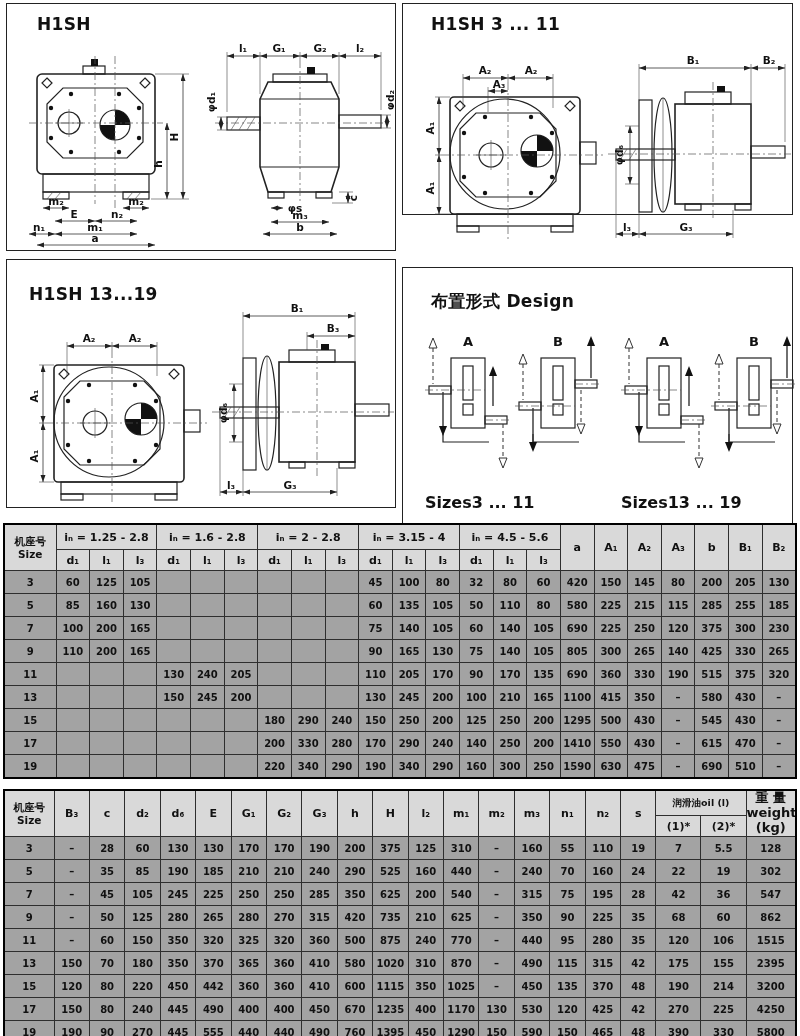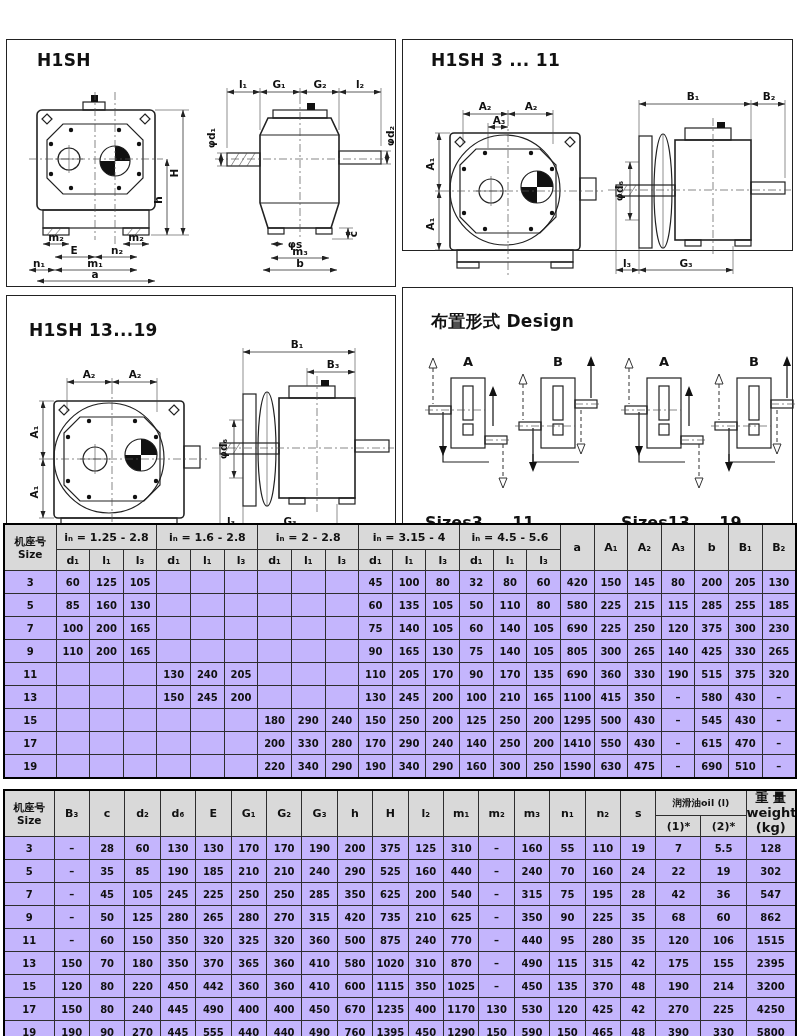--- a/index.html
+++ b/index.html
@@ -1,34 +1,34 @@
 <!DOCTYPE html>
 <html><head>
 <meta charset="utf-8">
 <style>
   html,body{margin:0;padding:0;background:#fff;}
   .page{position:relative;width:800px;height:1036px;background:#fff;overflow:hidden;
         font-family:"DejaVu Sans","Liberation Sans",sans-serif;color:#111;}
-  .panel{position:absolute;border:1.5px solid #222;background:#fff;box-sizing:border-box;margin-top:36px;}
+  .panel{position:absolute;border:1.5px solid #222;background:#fff;box-sizing:border-box;}
   .panel-title{position:absolute;font-weight:bold;font-size:17px;letter-spacing:.3px;white-space:nowrap;}
   .draw{position:absolute;left:0;top:0;}
   
   .ln{stroke:#222;fill:none;stroke-width:1.2;}
   .th{stroke:#222;fill:none;stroke-width:1.6;}
   .fil{fill:#111;stroke:none;}
   .cl{stroke:#555;fill:none;stroke-width:.7;stroke-dasharray:8 3 2 3;}
   .dm{stroke:#333;fill:none;stroke-width:.8;}
   .ext{stroke:#444;fill:none;stroke-width:.6;}
   .dsh{stroke:#333;fill:none;stroke-width:1;stroke-dasharray:4 3;}
   .hollow{fill:#fff;stroke:#333;stroke-width:1;}
   .lb{font:bold 10.5px "DejaVu Sans","Liberation Sans",sans-serif;fill:#111;stroke:none;text-anchor:middle;}
   .lt{font:bold 13px "DejaVu Sans","Liberation Sans",sans-serif;fill:#111;stroke:none;text-anchor:middle;}
   
   .tblwrap{position:absolute;}
-  table{border-collapse:collapse;table-layout:fixed;width:794px;background:#c4b5fd;border:2px solid #000;padding-left:48px;}
+  table{border-collapse:collapse;table-layout:fixed;width:794px;background:#a3a3a3;border:2px solid #000;padding-left:48px;}
   th,td{border:1px solid #2e2e2e;text-align:center;vertical-align:middle;padding:0;
         font-size:10px;font-weight:bold;color:#111;height:22px;overflow:hidden;}
   th{background:#d9d9d9;font-size:11px;font-weight:bold;}
   th.gz{white-space:pre-line;line-height:1.2;font-size:10.5px;}
   th.wt{white-space:pre-line;line-height:1.15;font-size:13px;}
   th.oilh{font-size:9.5px;height:20px;}
   th.sub{height:20px;}
   tr.h1 th{height:24px;}
   .cap{position:absolute;font-weight:bold;font-size:16px;text-align:left;white-space:nowrap;}
 </style>
@@ -324,21 +324,21 @@
         <line class="ext" x1="236" y1="210" x2="236" y2="236"></line>
         <line class="ext" x1="330" y1="208" x2="330" y2="236"></line>
         <line class="dm" x1="213" y1="232" x2="236" y2="232" marker-start="url(#ae)" marker-end="url(#ae)"></line>
         <text class="lb" x="224" y="229">l₃</text>
         <line class="dm" x1="236" y1="232" x2="330" y2="232" marker-start="url(#ae)" marker-end="url(#ae)"></line>
         <text class="lb" x="283" y="229">G₃</text>
       </g>
     </svg>
   </div>
 
-  <div class="panel" style="left:402px;top:251px;width:391px;height:280px;">
+  <div class="panel" style="left:402px;top:267px;width:391px;height:280px;">
     <div class="panel-title" style="left:28px;top:22px;">布置形式 Design</div>
 
     <svg class="draw" style="left:22px;top:62px;" width="85" height="150" viewBox="0 0 85 150">
       <text class="lt" x="43" y="16">A</text>
       <rect class="ln" x="26" y="28" width="34" height="70"></rect>
       <rect class="ln" x="38" y="36" width="10" height="34"></rect>
       <rect class="ln" x="38" y="74" width="10" height="11"></rect>
       <rect class="ln" x="4" y="56" width="22" height="8"></rect>
       <line class="cl" x1="0" y1="60" x2="60" y2="60"></line>
       <rect class="ln" x="60" y="86" width="22" height="8"></rect>

